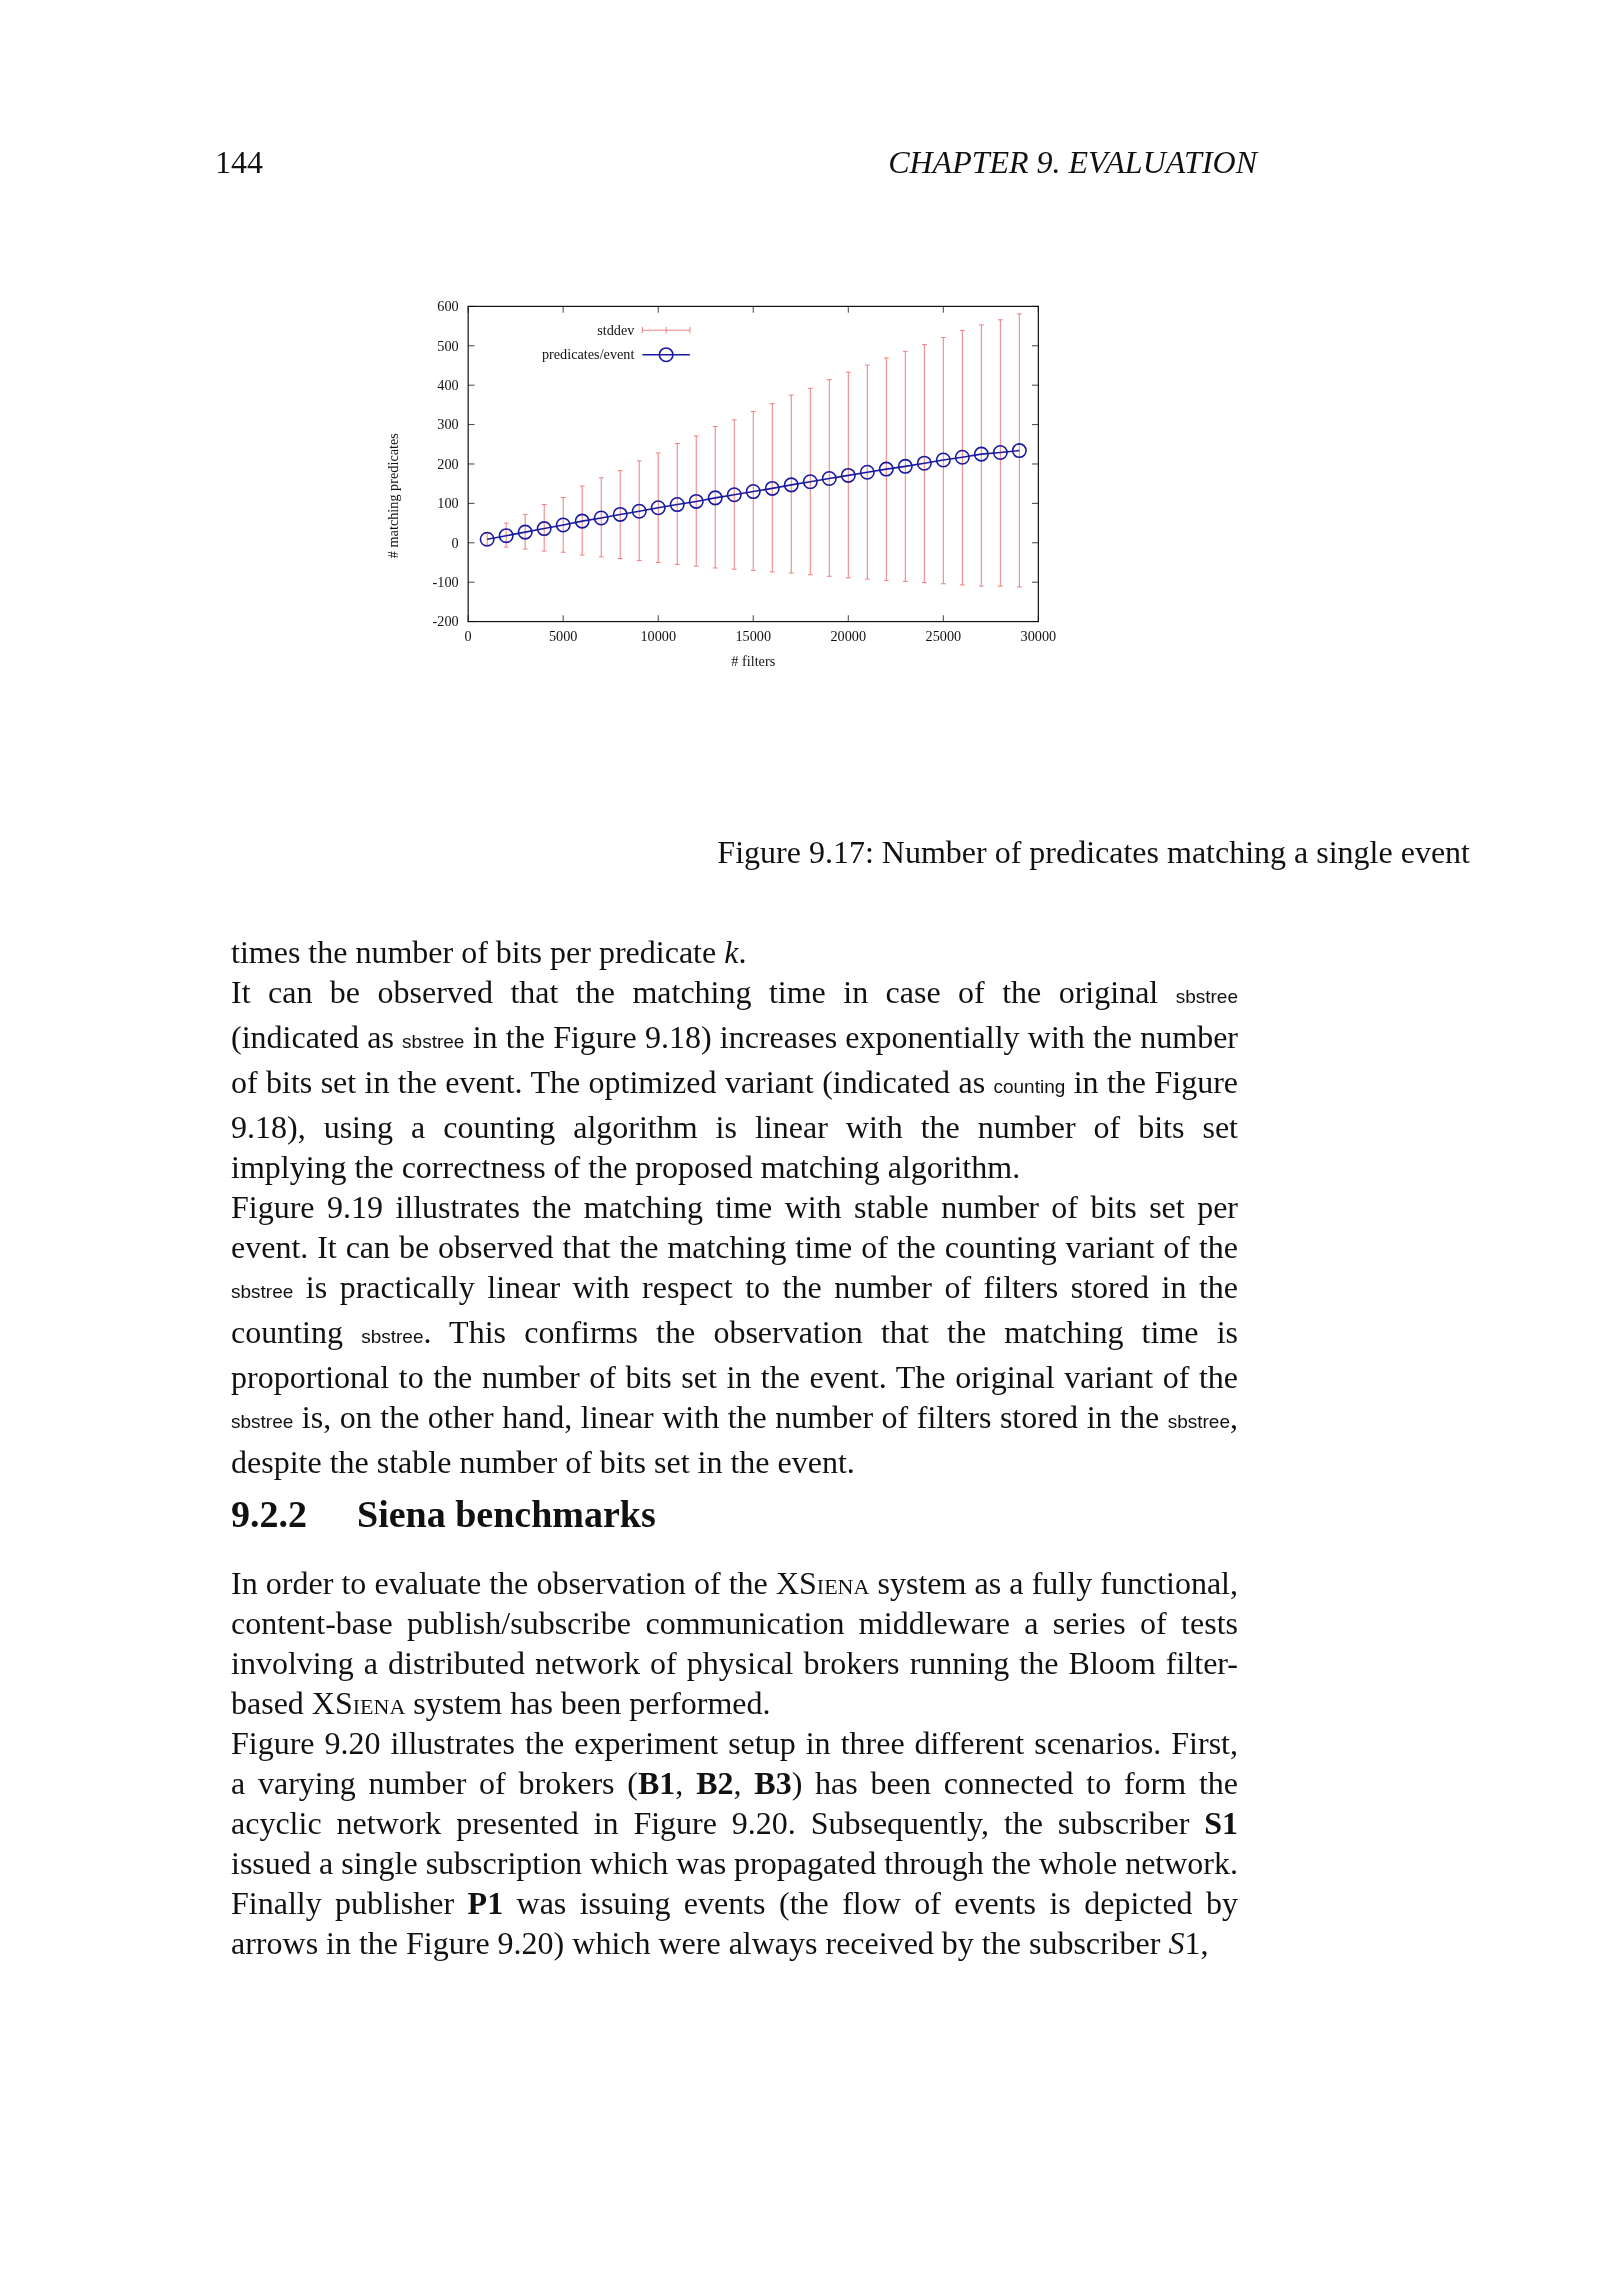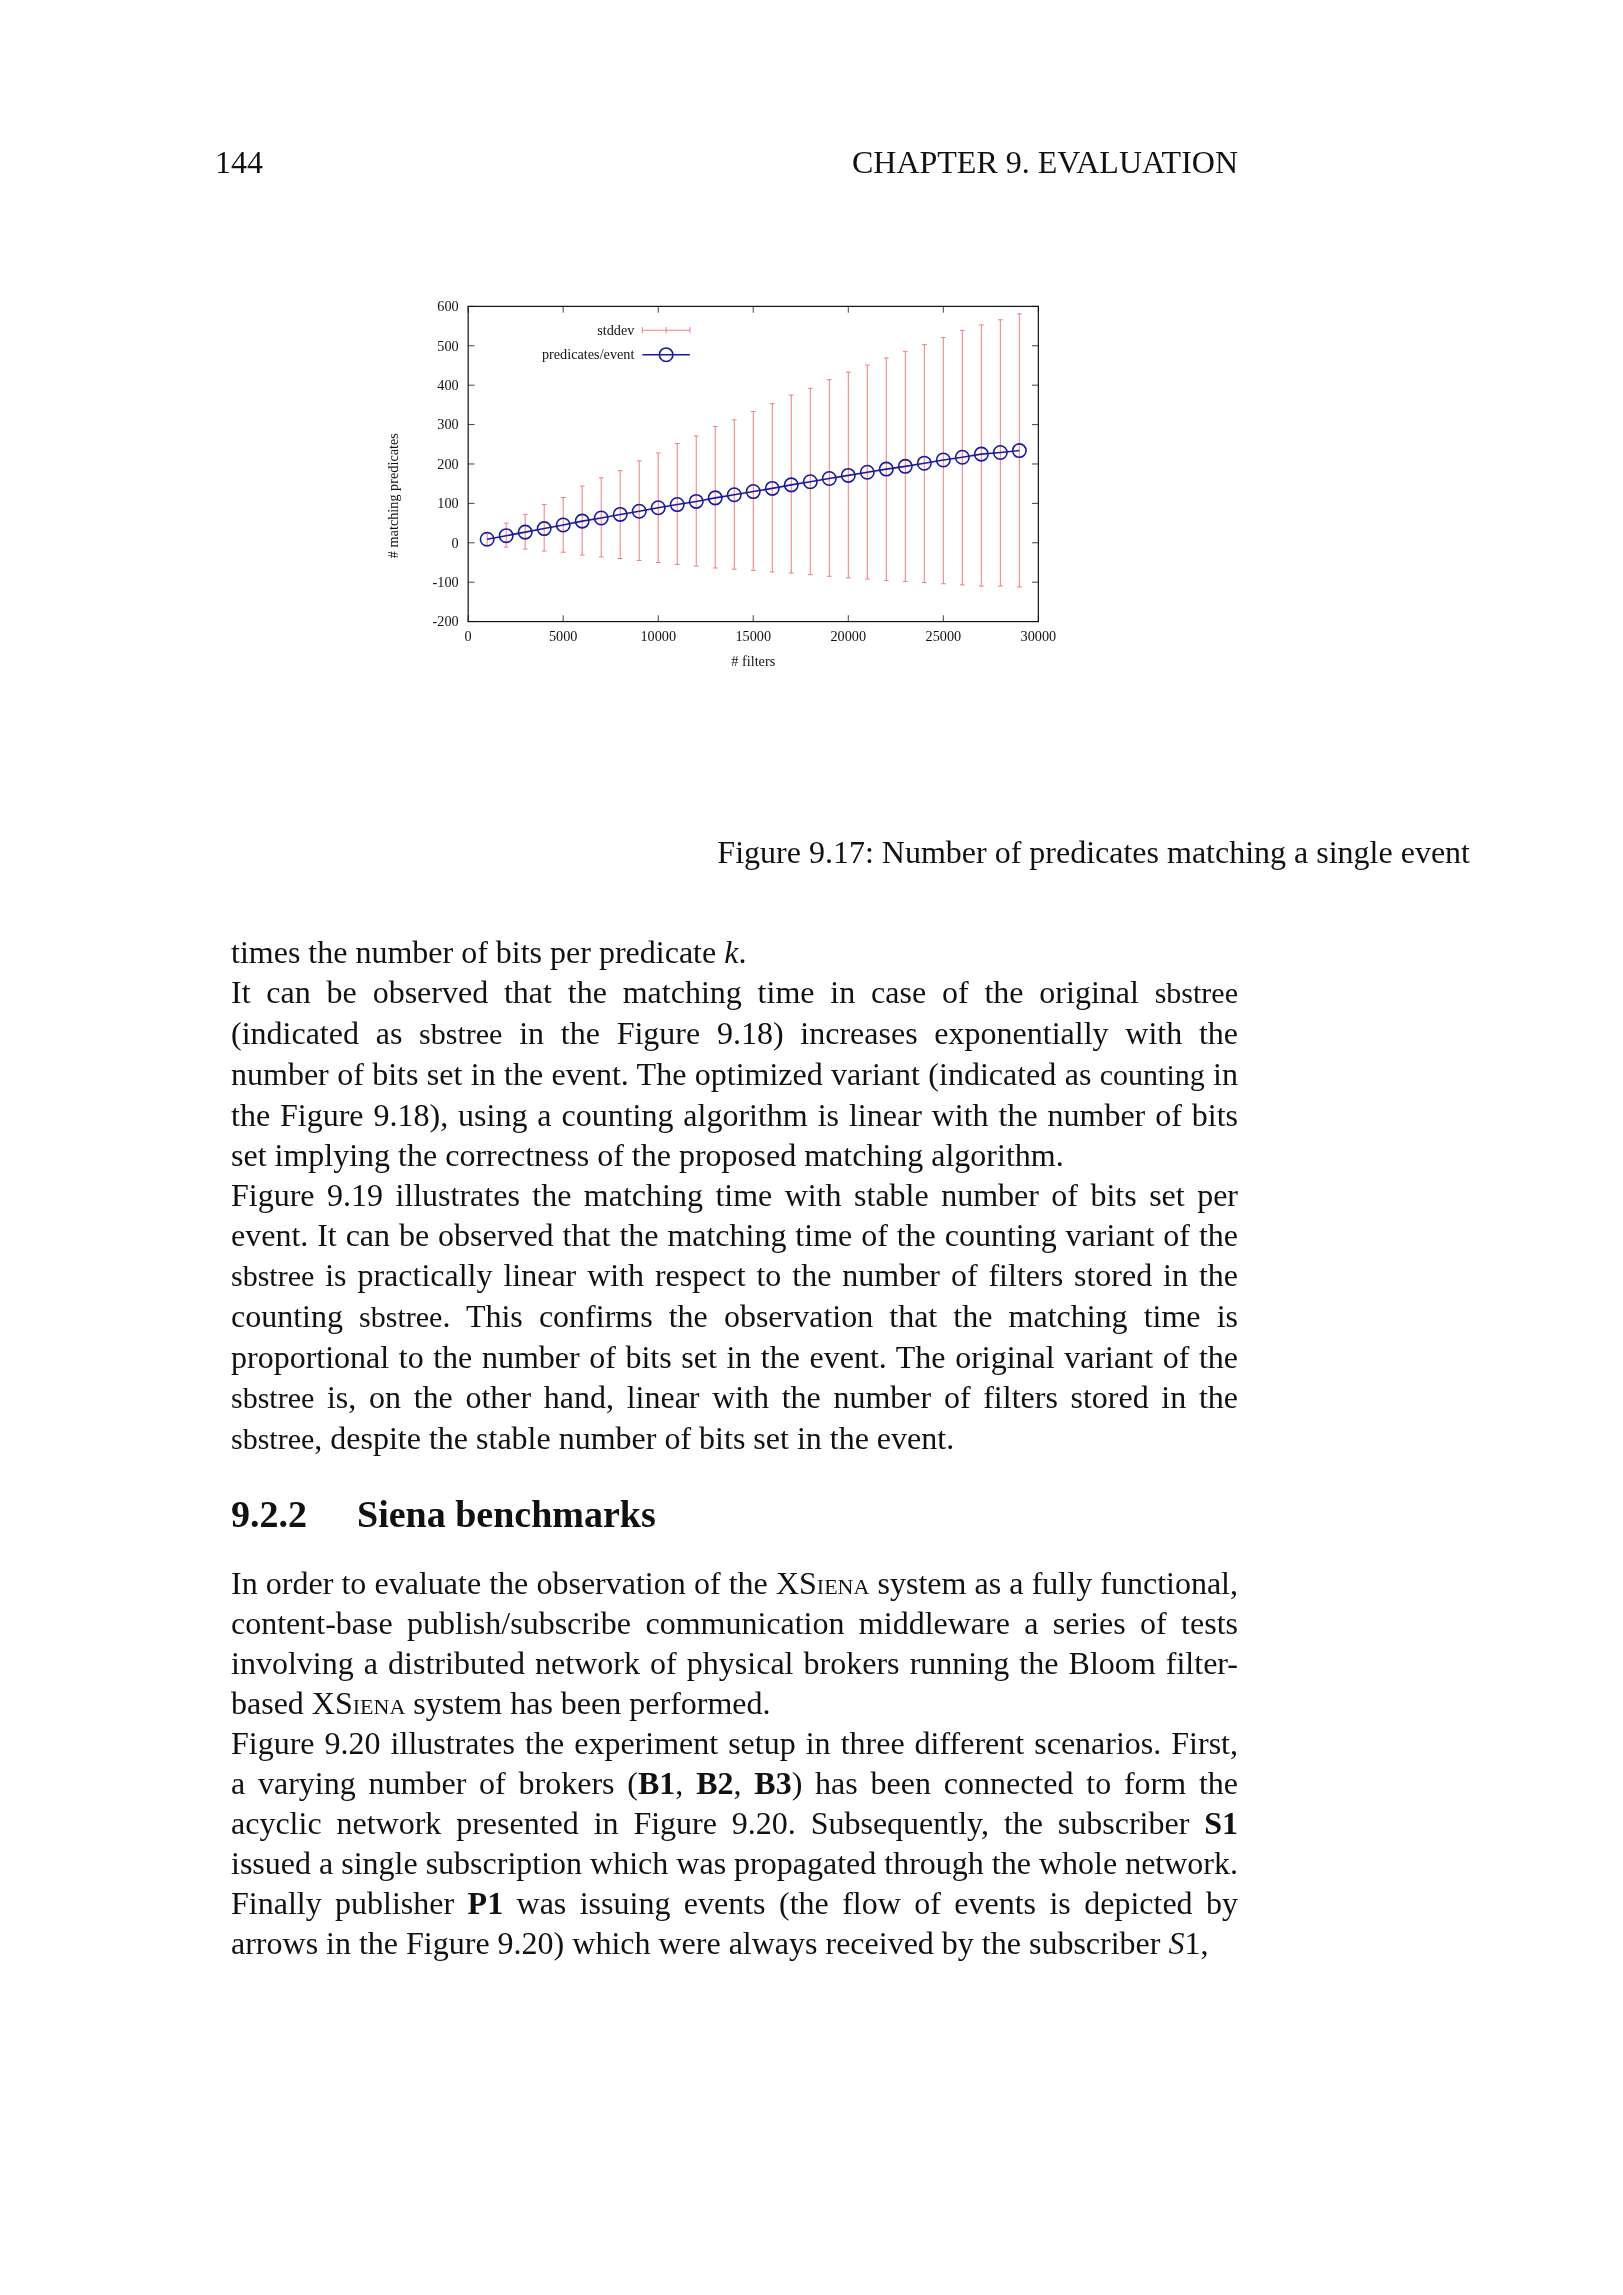--- a/index.html
+++ b/index.html
@@ -1,25 +1,25 @@
 <!DOCTYPE html>
 <html style="font-size:12.7px"><head>
 <meta charset="utf-8">
 <style>
   html, body { margin:0; padding:0; background:#ffffff; }
   body { width:1623px; height:2295px; position:relative; overflow:hidden;
          font-family:"Liberation Serif","DejaVu Serif",serif; color:#111; }
   .hdr { position:absolute; top:144px; font-size:32px; }
   .hdr-left { left:215px; }
-  .hdr-right { right:385px; }
+  .hdr-right { right:366px; font-style:italic; }
   #chart { position:absolute; left:373px; top:285px; width:713px; height:491px; }
   .caption { position:absolute; top:834px; left:0; width:1470px; text-align:right; font-size:32px; }
   .body { position:absolute; left:231px; width:1007px; font-size:32px; line-height:40px; text-align:justify; }
   .body p { margin:0; }
-  .mono { font-family:Liberation Serif, serif; font-size:30px;margin-top:48px; }
+  .mono { font-family:Liberation Sans, sans-serif; font-size:19px;margin-top:48px; }
   .sc { font-variant:small-caps; }
   h2 { position:absolute; left:231px; top:1492px; margin:0; font-size:38px; font-weight:bold; }
   h2 .num { margin-right:50px; }
   .t1 { top:932px; }
   .t2 { top:1563px; }
 </style>
 </head>
 <body>
 
 <div class="hdr hdr-left">144</div>

